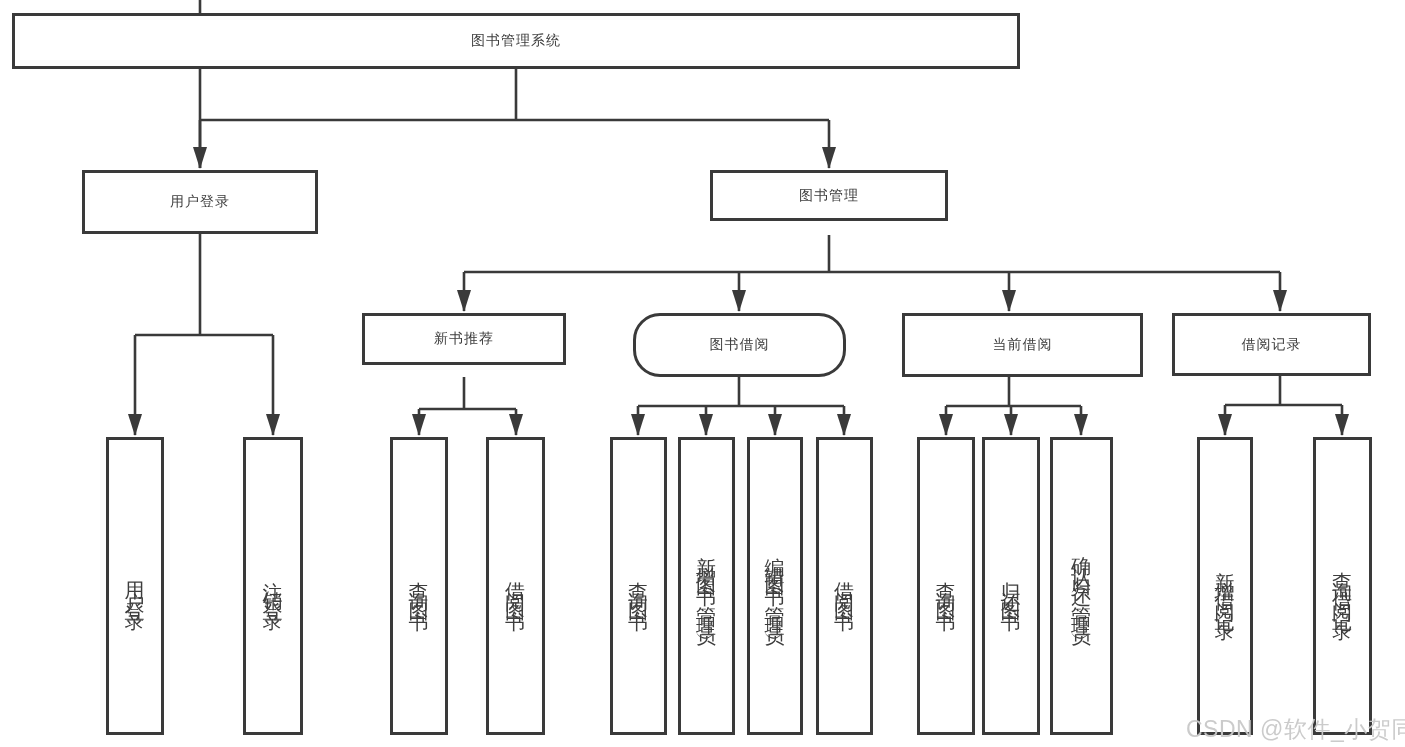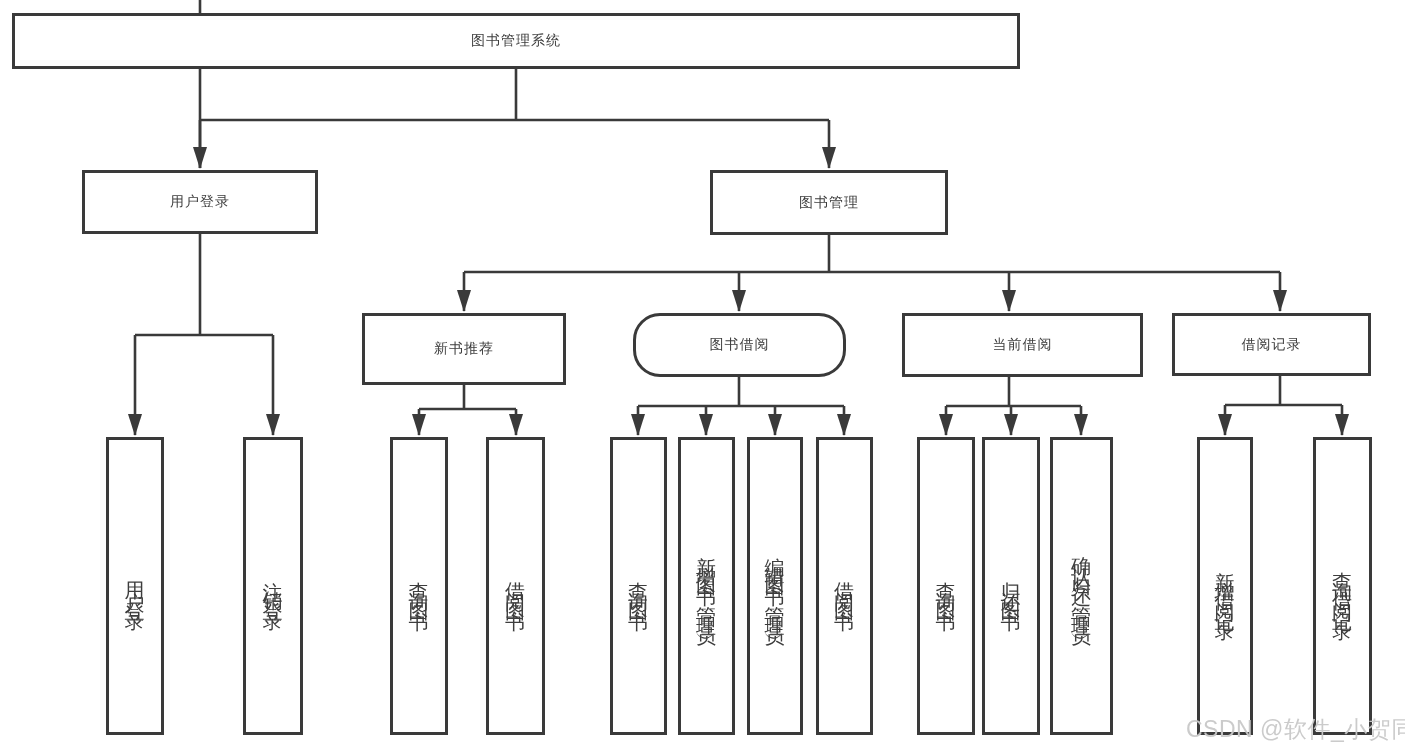--- a/index.html
+++ b/index.html
@@ -115,25 +115,25 @@
     <path d="M1342 405 V435" marker-end="url(#arrow)"></path>
   </svg>
 
   <div class="hbox" style="left:12px;top:13px;width:1008px;height:56px;">
     <span>图书管理系统</span>
   </div>
 
   <div class="hbox" style="left:82px;top:170px;width:236px;height:64px;">
     <span>用户登录</span>
   </div>
-  <div class="hbox" style="left:710px;top:170px;width:238px;height:65px;">
+  <div class="hbox" style="left:710px;top:170px;width:238px;height:51px;">
     <span>图书管理</span>
   </div>
 
-  <div class="hbox" style="left:362px;top:313px;width:204px;height:72px;">
+  <div class="hbox" style="left:362px;top:313px;width:204px;height:52px;">
     <span>新书推荐</span>
   </div>
   <div class="hbox" style="left:633px;top:313px;width:213px;height:64px;border-radius:27px;">
     <span>图书借阅</span>
   </div>
   <div class="hbox" style="left:902px;top:313px;width:241px;height:64px;">
     <span>当前借阅</span>
   </div>
   <div class="hbox" style="left:1172px;top:313px;width:199px;height:63px;">
     <span>借阅记录</span>

